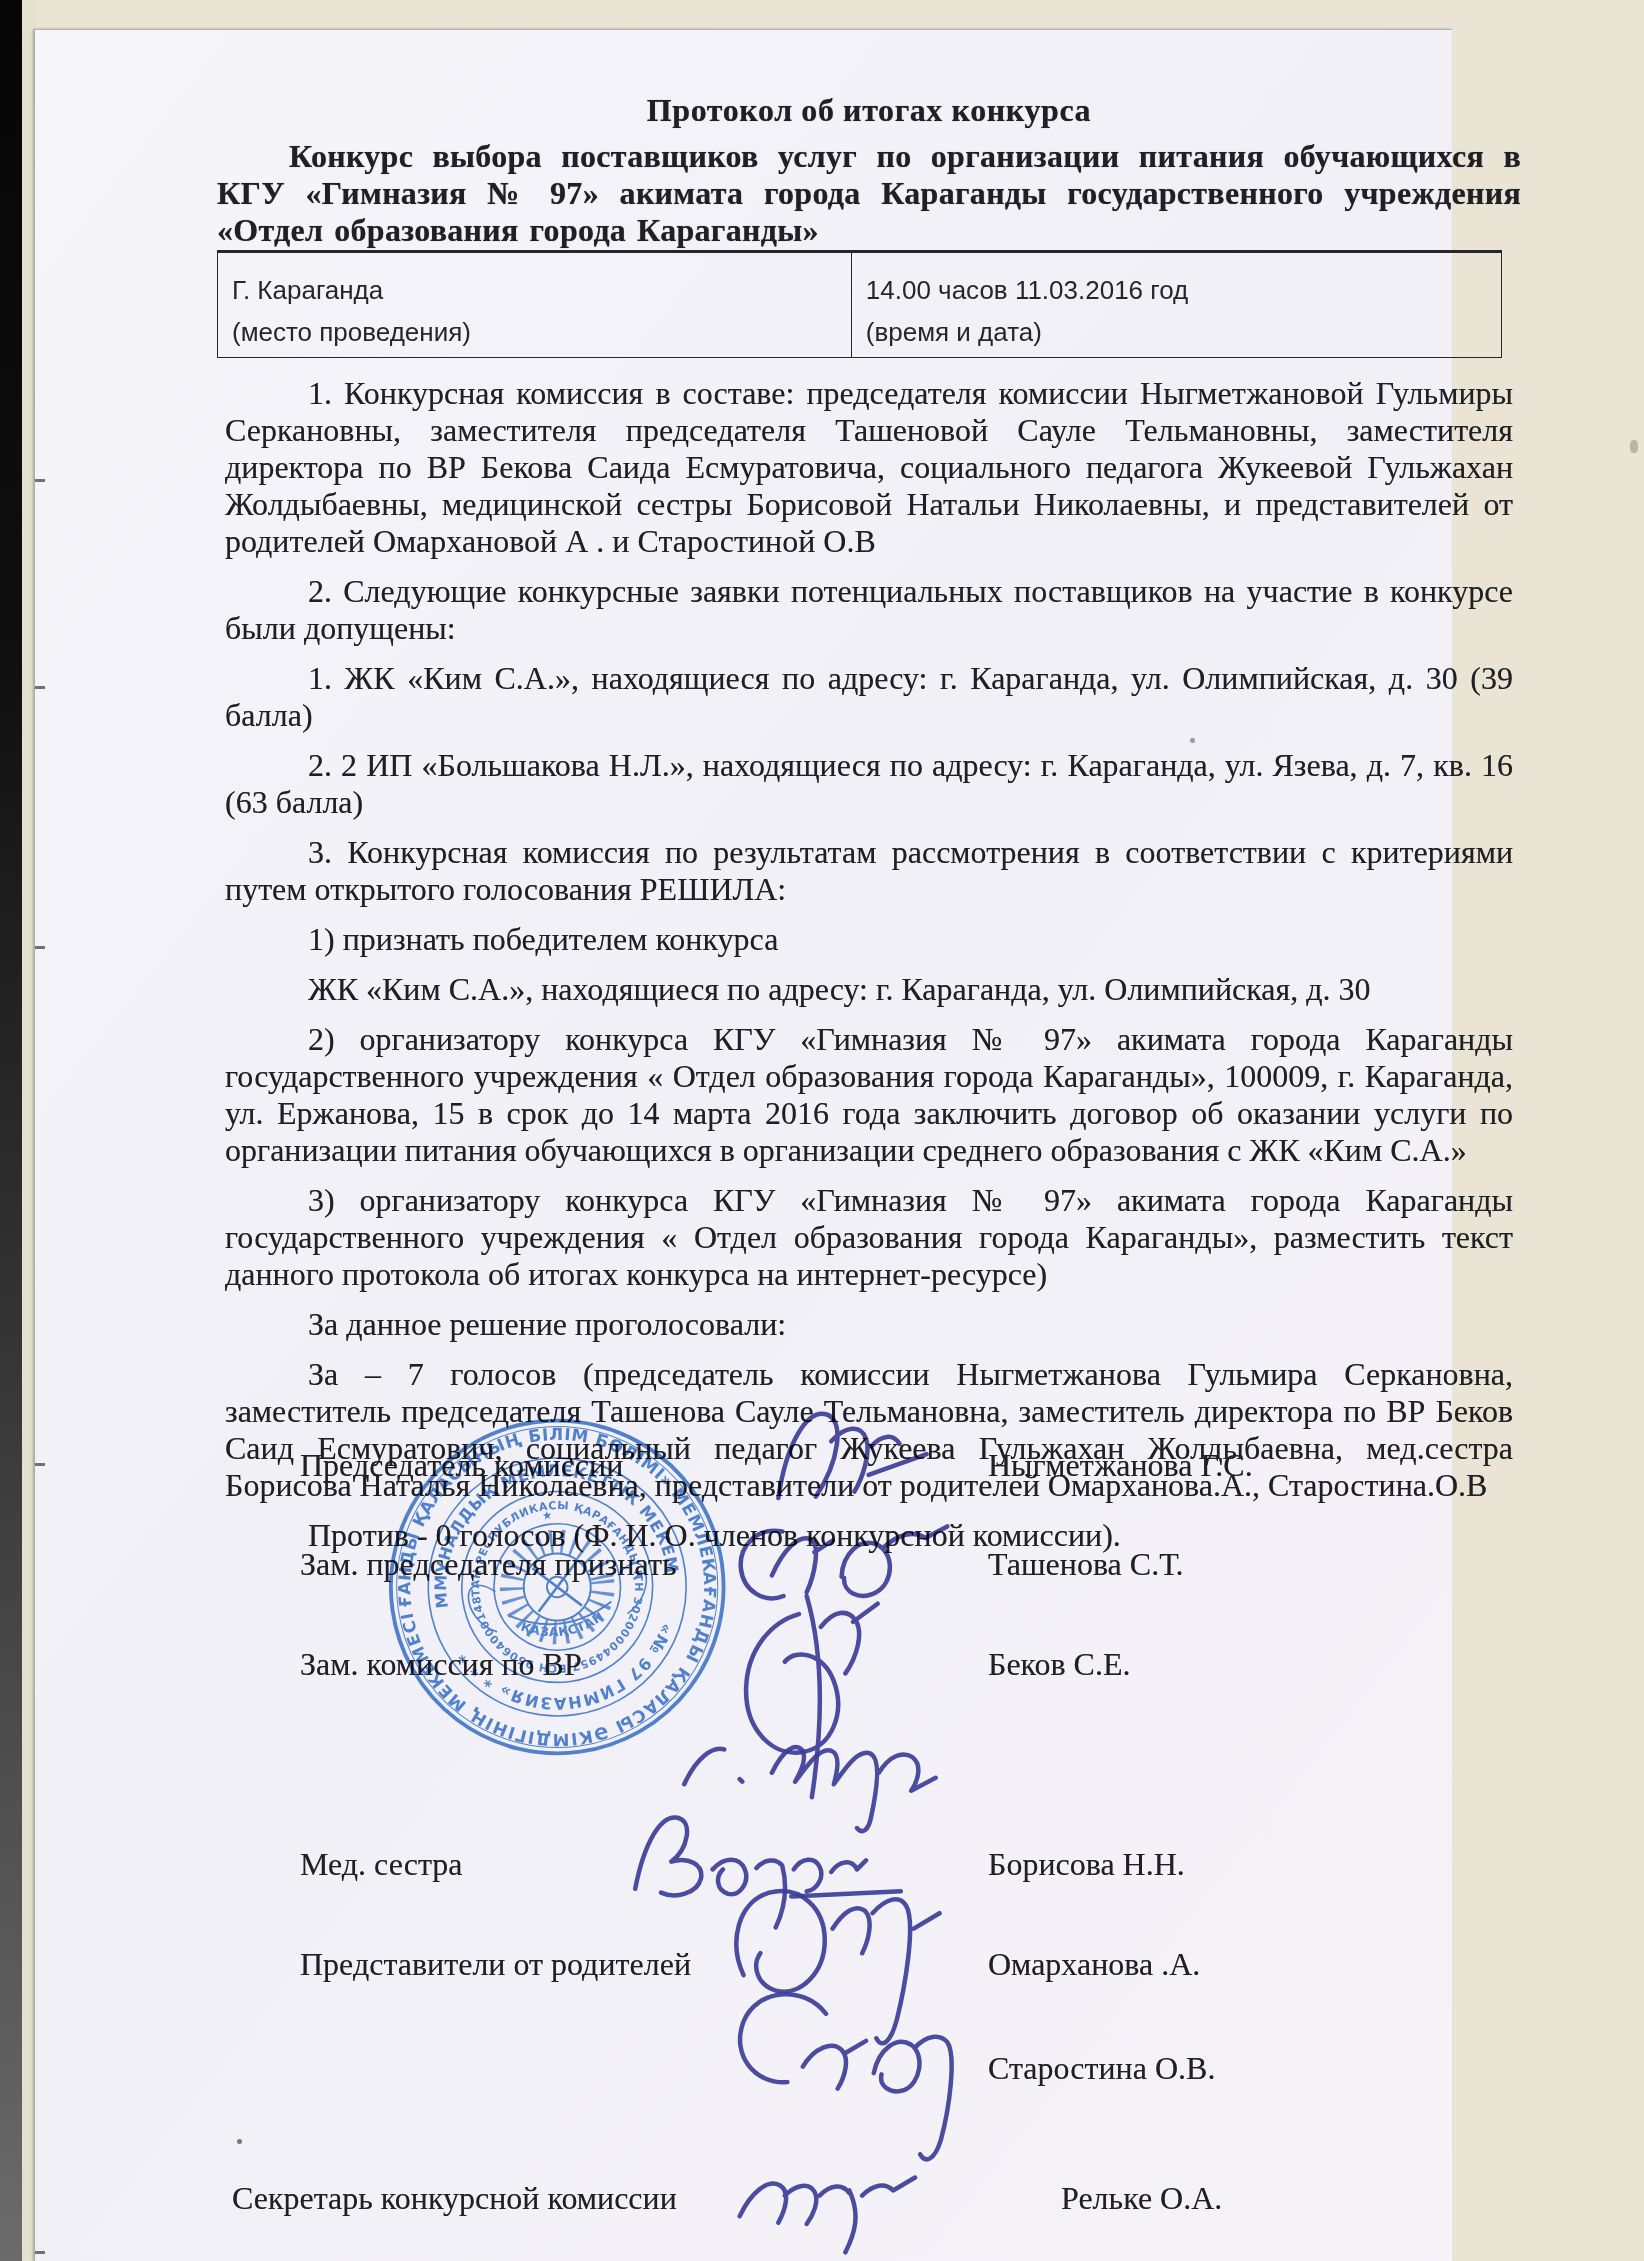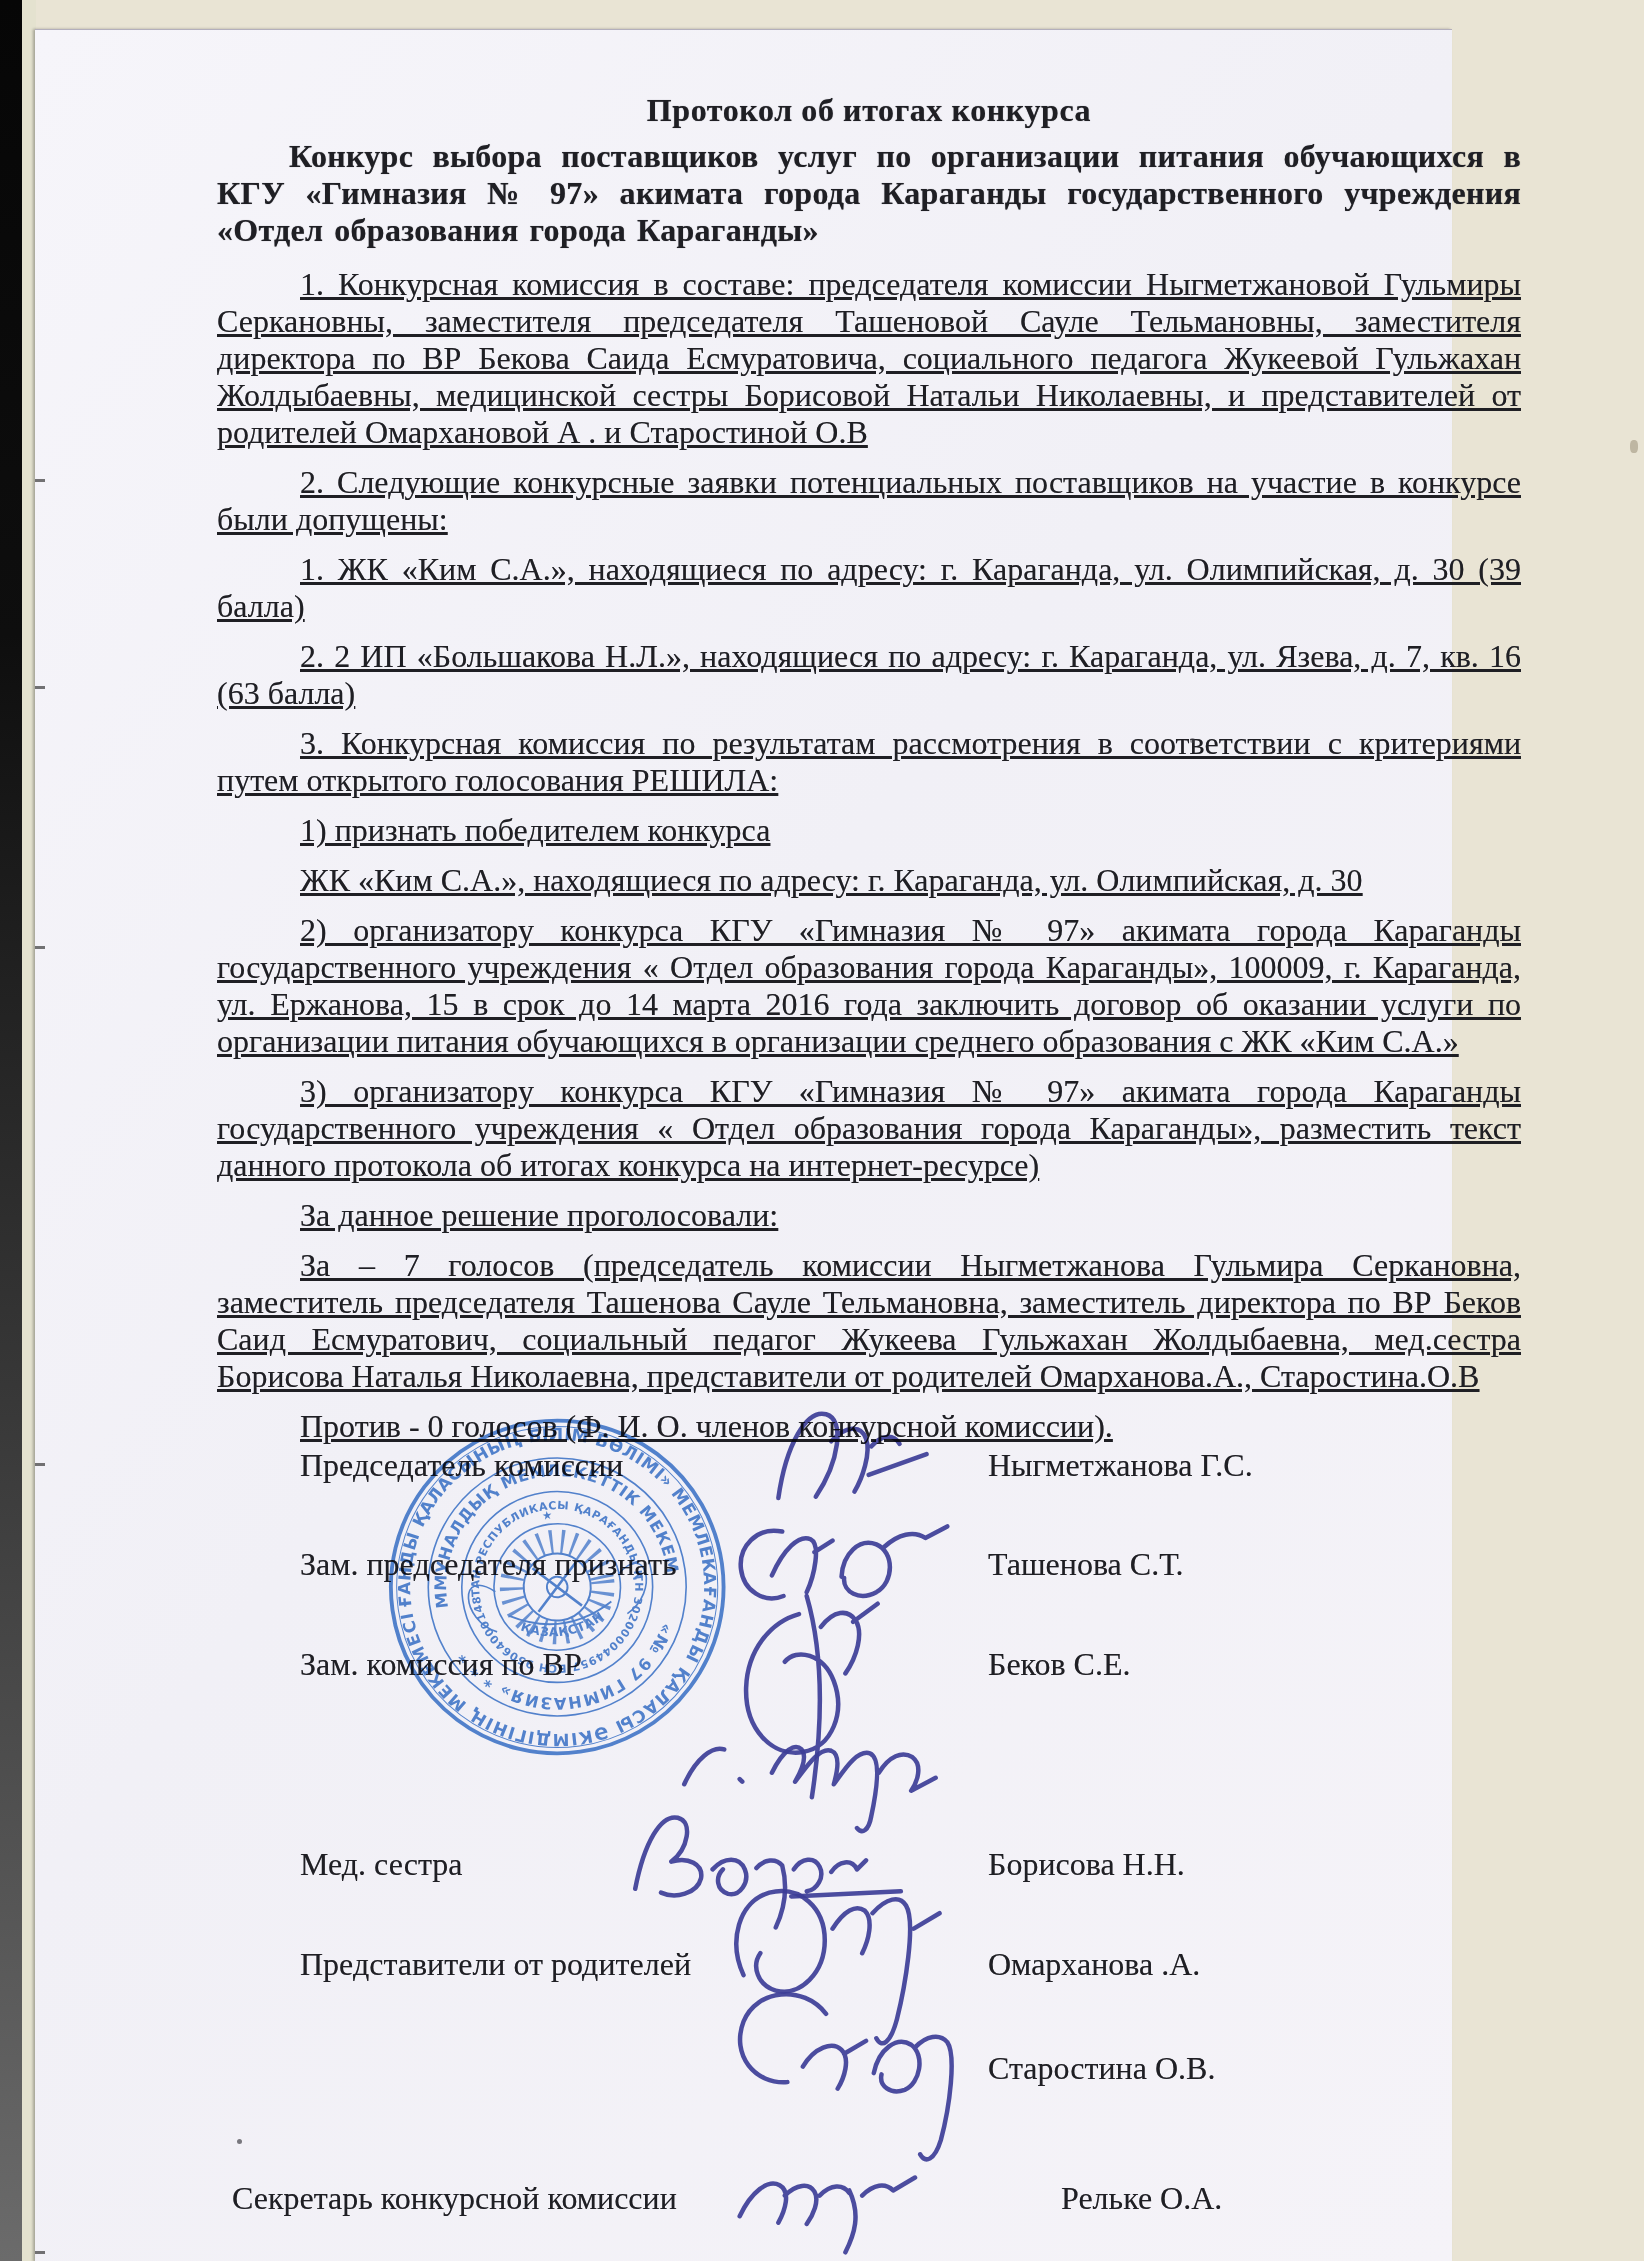--- a/index.html
+++ b/index.html
@@ -38,24 +38,23 @@
     border:1.9px solid #26262b;border-top-width:3.2px;
     font-family:"Liberation Sans","DejaVu Sans",sans-serif;
     font-size:26px;color:#26262a;
   }
   .info-cell{padding:19.3px 13px 7.7px 14px;box-sizing:border-box;}
   .info-cell.left{width:49.4%;border-right:1.9px solid #26262b;}
   .info-cell.right{width:50.6%;}
   .info-line{line-height:34px;}
   .info-caption{line-height:34px;margin-top:8.4px;}
   .body-par{
-    margin:13px 0 0;font-size:32px;line-height:37px;
+    margin:13px 8px 0;font-size:32px;line-height:37px;
     text-align:justify;text-indent:83px;
     text-shadow:0 0 0.6px rgba(25,25,32,.5);
-    text-decoration:underline;
   }
   .body-par.first{margin-top:17.4px;}
   .sig-row{position:absolute;left:182px;width:1304px;height:37px;font-size:32px;line-height:37px;color:#1f1f24;}
   .sig-row .sig-label{position:absolute;left:83px;white-space:nowrap;text-shadow:0 0 0.6px rgba(25,25,32,.5);}
   .sig-row .sig-name{position:absolute;left:771px;white-space:nowrap;text-shadow:0 0 0.6px rgba(25,25,32,.5);}
   .sig-row.r1{top:1417px}.sig-row.r2{top:1516px}.sig-row.r3{top:1616px}
   .sig-row.r4{top:1722px}.sig-row.r5{top:1816px}.sig-row.r6{top:1916px}
   .sig-row.r7{top:2020px}.sig-row.r8{top:2150px}
   .sig-row.r8 .sig-label{left:15px}
   .sig-row.r8 .sig-name{left:844px}
@@ -74,20 +73,30 @@
 <div class="edge-strip"></div>
 <div class="edge-strip2"></div>
 <div class="smudge"></div>
 
 <div class="paper">
 
   <div class="content">
     <h1 class="doc-title">Протокол об итогах конкурса</h1>
     <p class="doc-subtitle">Конкурс выбора поставщиков услуг по организации питания обучающихся в КГУ «Гимназия № 97» акимата города Караганды государственного учреждения «Отдел образования города Караганды»</p>
 
+    <div class="info-table">
+      <div class="info-cell left">
+        <div class="info-line">Г. Караганда</div>
+        <div class="info-caption">(место проведения)</div>
+      </div>
+      <div class="info-cell right">
+        <div class="info-line">14.00 часов 11.03.2016 год</div>
+        <div class="info-caption">(время и дата)</div>
+      </div>
+    </div>
 
     <p class="body-par first">1. Конкурсная комиссия в составе: председателя комиссии Ныгметжановой Гульмиры Серкановны, заместителя председателя Ташеновой Сауле Тельмановны, заместителя директора по ВР Бекова Саида Есмуратовича, социального педагога Жукеевой Гульжахан Жолдыбаевны, медицинской сестры Борисовой Натальи Николаевны, и представителей от родителей Омархановой А . и Старостиной О.В</p>
     <p class="body-par">2. Следующие конкурсные заявки потенциальных поставщиков на участие в конкурсе были допущены:</p>
     <p class="body-par">1. ЖК «Ким С.А.», находящиеся по адресу: г. Караганда, ул. Олимпийская, д. 30 (39 балла)</p>
     <p class="body-par">2. 2 ИП «Большакова Н.Л.», находящиеся по адресу: г. Караганда, ул. Язева, д. 7, кв. 16 (63 балла)</p>
     <p class="body-par">3. Конкурсная комиссия по результатам рассмотрения в соответствии с критериями путем открытого голосования РЕШИЛА:</p>
     <p class="body-par">1) признать победителем конкурса</p>
     <p class="body-par">ЖК «Ким С.А.», находящиеся по адресу: г. Караганда, ул. Олимпийская, д. 30</p>
     <p class="body-par">2) организатору конкурса КГУ «Гимназия № 97» акимата города Караганды государственного учреждения « Отдел образования города Караганды», 100009, г. Караганда, ул. Ержанова, 15 в срок до 14 марта 2016 года заключить договор об оказании услуги по организации питания обучающихся в организации среднего образования с ЖК «Ким С.А.»</p>
     <p class="body-par">3) организатору конкурса КГУ «Гимназия № 97» акимата города Караганды государственного учреждения « Отдел образования города Караганды», разместить текст данного протокола об итогах конкурса на интернет-ресурсе)</p>

